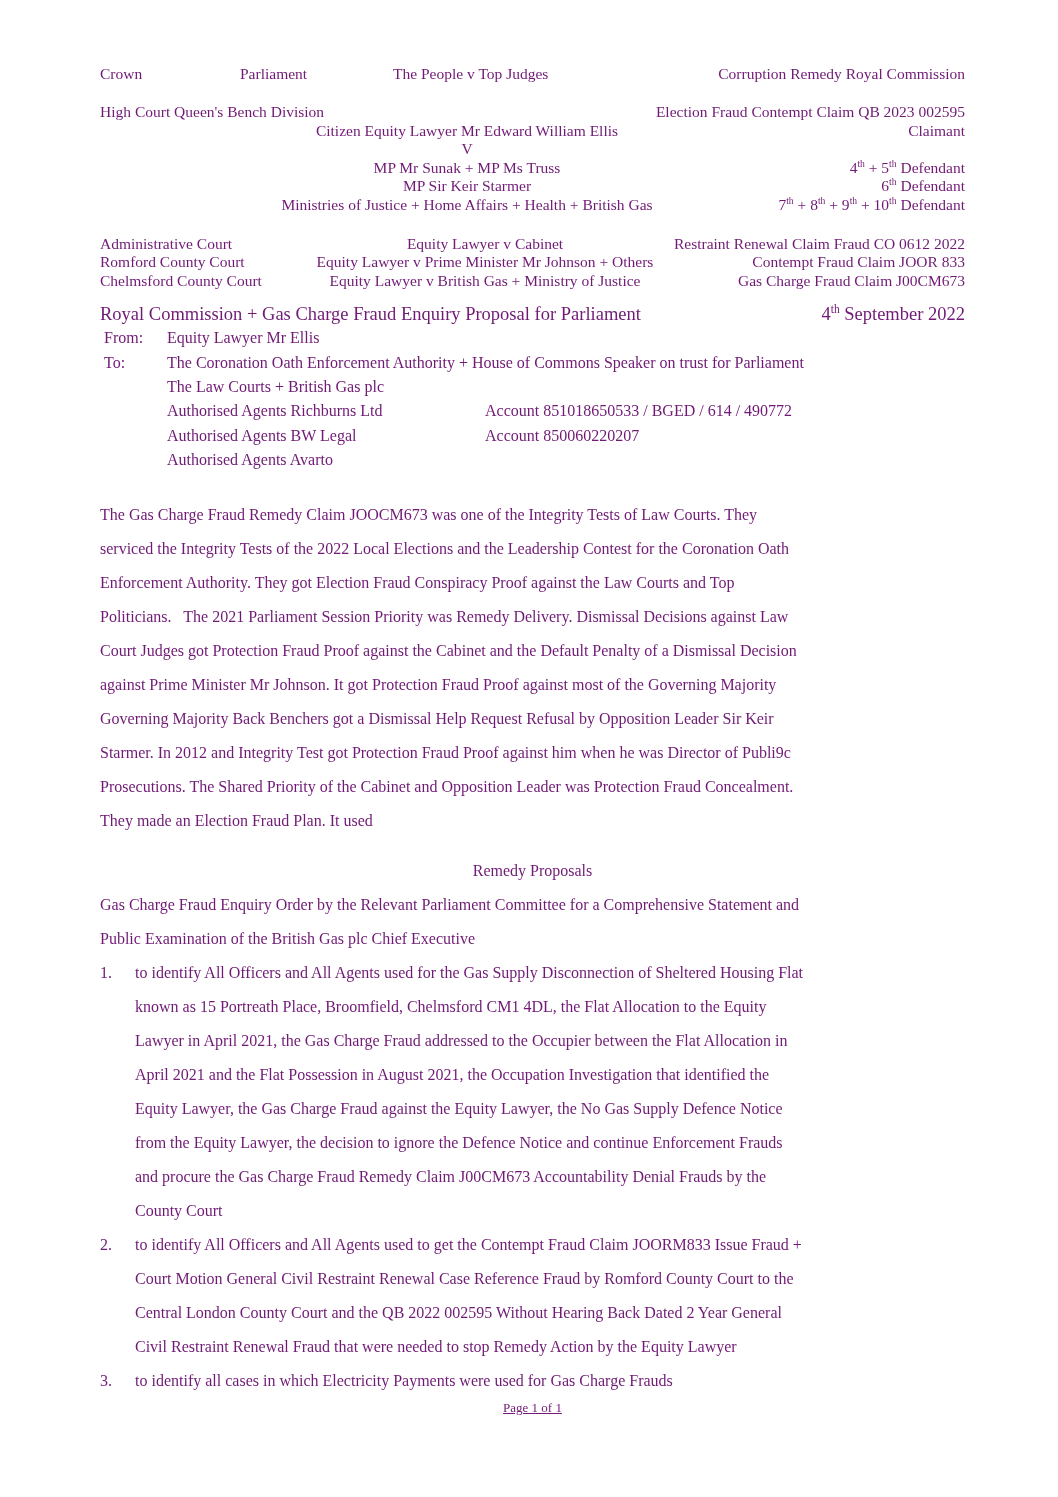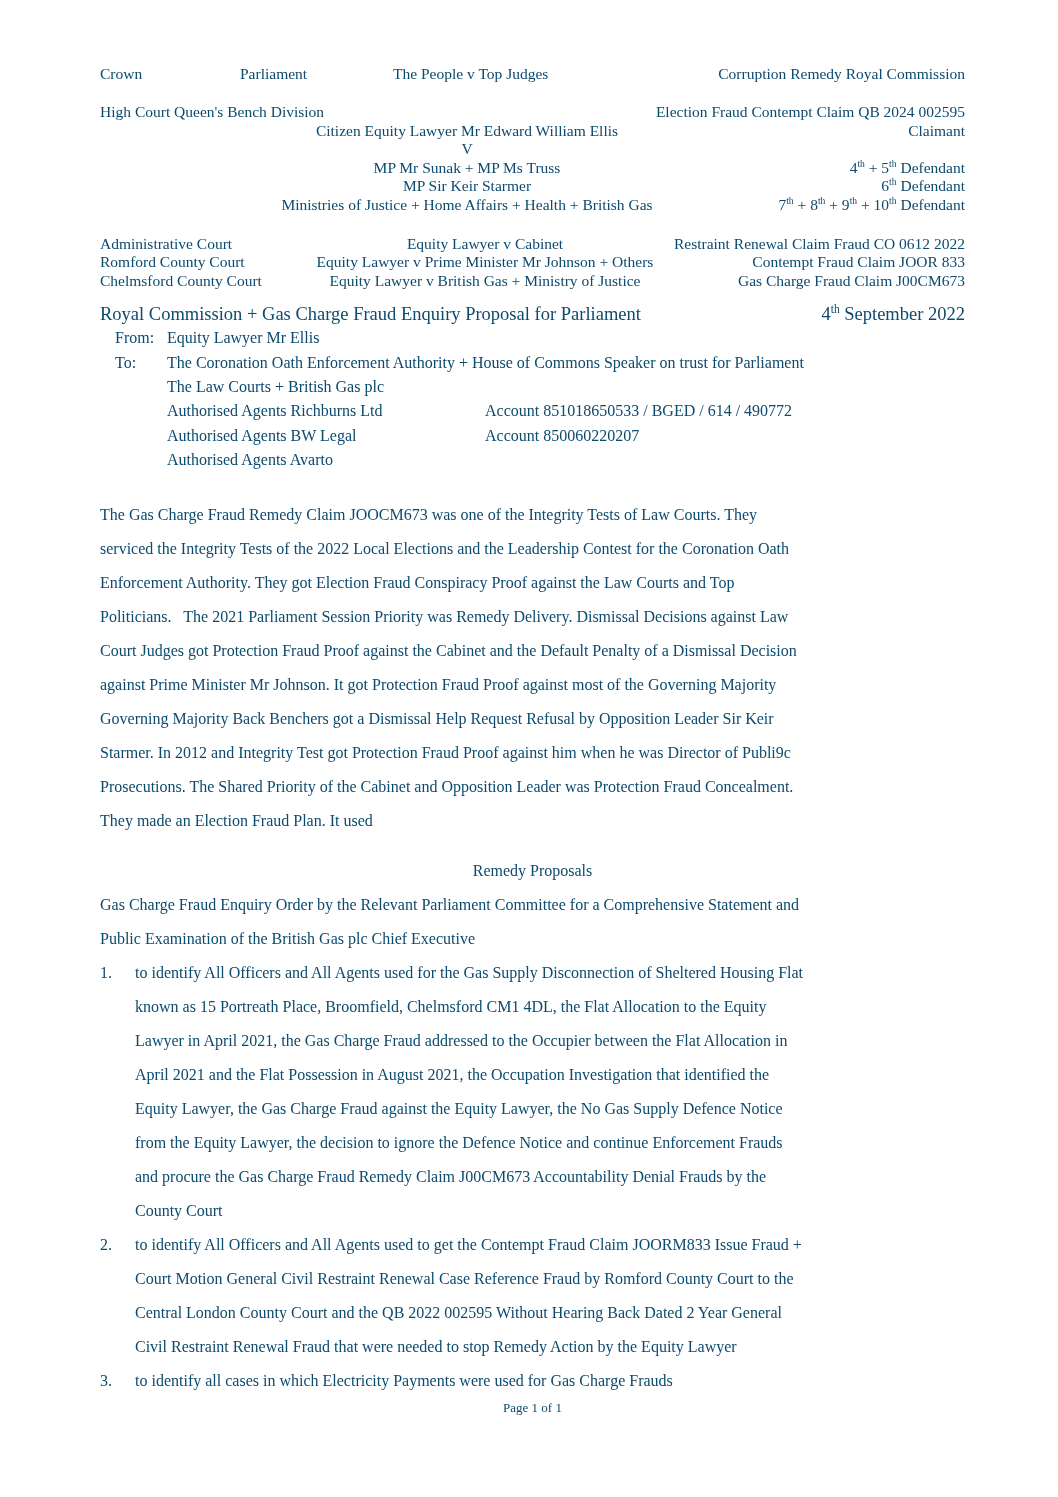--- a/index.html
+++ b/index.html
@@ -2,21 +2,21 @@
 <html><head>
 <meta charset="utf-8">
 <style>
   html, body { margin:0; padding:0; background:#e8e8e8; }
   .page {
     position: relative;
     width: 1058px;
     height: 1497px;
     background: #ffffff;
     font-family: "Liberation Serif", "DejaVu Serif", serif;
-    color: #0c4a6e;
+    color: #701a75;
     overflow: hidden;
     margin: 0 auto;
   }
   .content {
     position: absolute;
     left: 100px;
     top: 64px;
     width: 865px;
   }
   
@@ -36,56 +36,56 @@
   .claim-court   { position: absolute; left: 0; white-space: nowrap; }
   .claim-parties { position: absolute; left: 200px; width: 370px; text-align: center; white-space: nowrap; }
   .claim-ref     { position: absolute; right: 0; white-space: nowrap; }
   .claim-block { margin-bottom: 12px; margin-top: 20px; }
   
   .title-row { position: relative; font-size: 18.5px; line-height: 24px; }
   .title-date { position: absolute; right: 0; top: 0; white-space: nowrap; }
   
   .addr { font-size: 16px; line-height: 24.3px; }
   .addr-row { position: relative; }
-  .addr-label { position: absolute; left: 15px; text-align: center; }
+  .addr-label { position: absolute; left: 4px; text-align: center; }
   .addr-value { margin-left: 67px; }
   .to-line { position: relative; }
   .agent-name { white-space: nowrap; }
   .agent-account { position: absolute; left: 318px; top: 0; white-space: nowrap; }
   
   .body-block { margin-top: 26px; font-size: 16px; line-height: 34px; }
   .bl { white-space: pre; }
   .center-line { text-align: center; white-space: normal; }
   
   .item { display: flex; font-size: 16px; line-height: 34px; }
   .item-num { width: 35px; }
   .item-lines { flex: 1; }
   
-  .footer { text-align: center; font-size: 13px; line-height: 16px; margin-top: 2px; }
+  .footer { text-align: center; font-size: 13px; line-height: 16px; margin-top: 2px; text-decoration: underline; }
   sup { font-size: 0.62em; line-height: 0; vertical-align: super; }
 </style>
 </head>
 <body>
 
 <div class="page">
   <div class="content">
 
     <div class="lh-row">
       <span class="lh-c1">Crown</span>
       <span class="lh-c2">Parliament</span>
       <span class="lh-c3">The People v Top Judges</span>
       <span class="lh-c4">Corruption Remedy Royal Commission</span>
     </div>
 
     <div class="cap-block">
 
         <div class="cap-row">
           <span class="cap-left">High Court Queen's Bench Division</span>
           <span class="cap-center"></span>
-          <span class="cap-right">Election Fraud Contempt Claim QB 2024 002595</span>
+          <span class="cap-right">Election Fraud Contempt Claim QB 2023 002595</span>
         </div>
 
         <div class="cap-row">
           <span class="cap-left"></span>
           <span class="cap-center">Citizen Equity Lawyer Mr Edward William Ellis</span>
           <span class="cap-right">Claimant</span>
         </div>
 
         <div class="cap-row">
           <span class="cap-left"></span>

